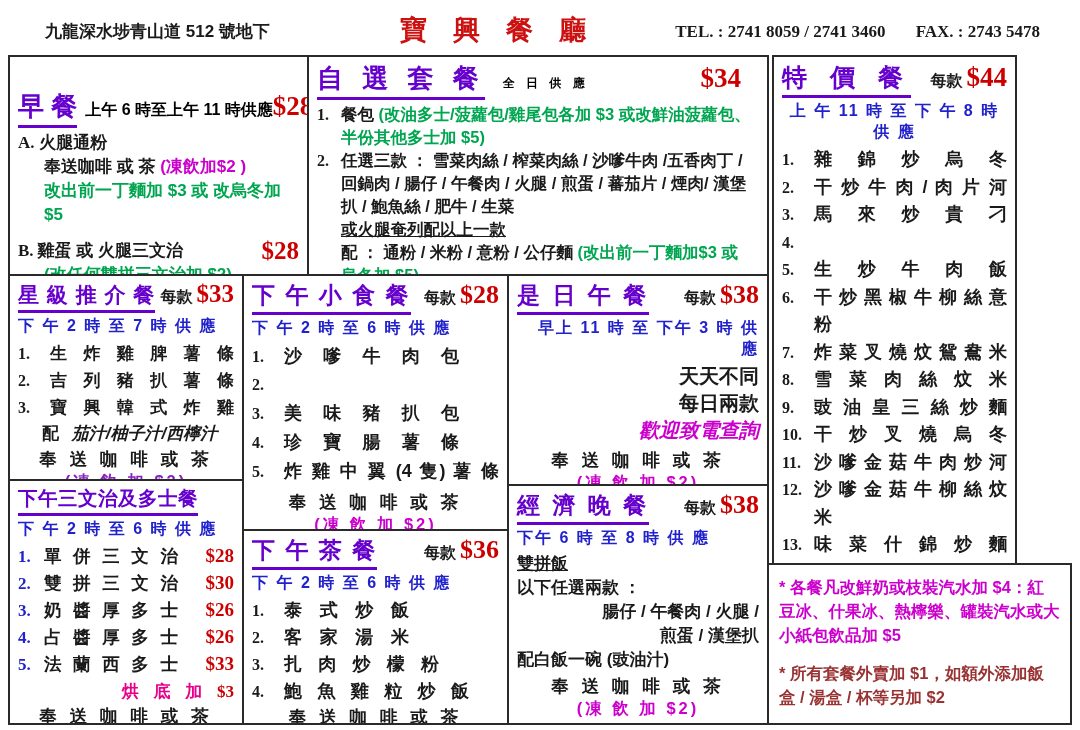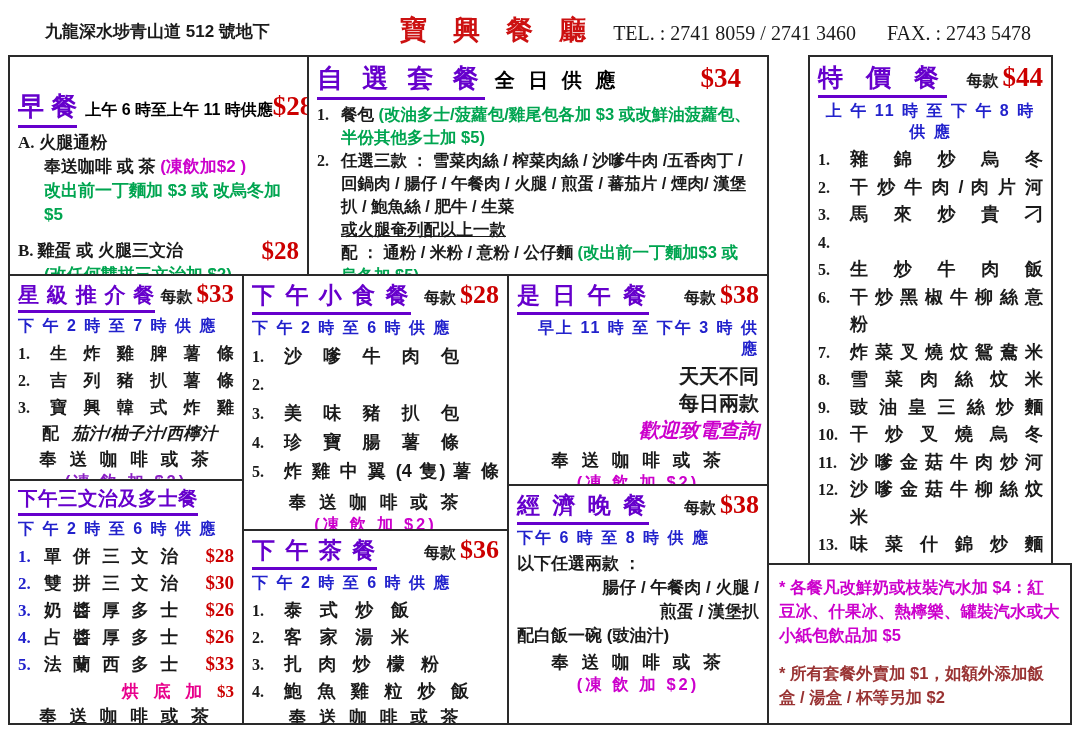--- a/index.html
+++ b/index.html
@@ -12,29 +12,29 @@
   #page { position:relative; width:1080px; height:730px; background:#fff; }
 
   
   #top-header { position:absolute; left:0; top:0; width:1080px; height:50px; }
   .addr { position:absolute; left:45px; top:20px; font-size:17px; font-weight:bold; }
   .rest-name {
     position:absolute; left:400px; top:12px; width:290px;
     color:#cc1111; font-size:27px; font-weight:bold;
     letter-spacing:26px; white-space:nowrap;
   }
-  .telfax { position:absolute; right:49px; top:22px; font-size:20px; font-weight:normal;
+  .telfax { position:absolute; right:40px; top:22px; font-size:17px; font-weight:bold;
     font-family:"Liberation Serif","DejaVu Serif",serif; }
   .telfax span { margin-left:26px; }
 
   
   .box { position:absolute; border:2px solid #2a2a2a; background:#fff; padding:4px 8px; overflow:hidden; }
   #box-breakfast { left:8px;  top:55px;  width:301px; height:221px; }
   #box-set       { left:307px; top:55px;  width:462px; height:221px; }
-  #box-special   { left:808px; top:55px;  width:245px; height:510px; }
+  #box-special   { left:772px; top:55px;  width:245px; height:510px; }
   #box-notes     { left:767px; top:563px; width:305px; height:162px; }
   #box-star      { left:8px;  top:274px; width:236px; height:207px; }
   #box-snack     { left:242px; top:274px; width:267px; height:257px; }
   #box-lunch     { left:507px; top:274px; width:262px; height:212px; }
   #box-sandwich  { left:8px;  top:479px; width:236px; height:246px; }
   #box-tea       { left:242px; top:529px; width:267px; height:196px; }
   #box-dinner    { left:507px; top:484px; width:262px; height:241px; }
 
   
   .sec-head { display:flex; align-items:baseline; margin-bottom:3px; }
@@ -66,21 +66,21 @@
     font-family:"Liberation Serif","DejaVu Serif",serif; }
 
   
   #box-breakfast .line { font-size:17px; line-height:24px; font-weight:bold; }
   #box-breakfast .indent { padding-left:26px; }
   #box-breakfast .sec-title { font-size:26px;margin-top:28px; }
   #box-breakfast .gap { height:12px; }
 
   
   #box-set .sec-title { font-size:26px; letter-spacing:6px; }
-  #box-set .sec-time { font-size:20px; letter-spacing:4px; margin-left:10px; }
+  #box-set .sec-time { font-size:12px; letter-spacing:4px; margin-left:18px; }
   #box-set .line { font-size:16.5px; line-height:23px; font-weight:bold; }
   #box-set .hang { display:flex; }
   #box-set .hang .jnum { flex:0 0 24px; width:24px; }
   #box-set .hang .body { flex:1; }
 
   
   #box-star .sec-title { font-size:21px; letter-spacing:1px; }
   #box-star .line { font-size:17px; line-height:26px; }
   #box-star .jtext { font-size:17px; }
   #box-star .jrow { line-height:27px; }
@@ -317,20 +317,21 @@
 
   </div>
 
   <div class="box" id="box-dinner">
     <div class="sec-head">
       <span class="sec-title">經 濟 晚 餐</span>
       <span class="each">每款</span>
       <span class="price" style="font-size:26px">$38</span>
     </div>
     <div class="time-line">下午 6 時 至 8 時 供 應</div>
+    <div class="line u">雙拼飯</div>
     <div class="line">以下任選兩款 ：</div>
     <div class="line center">腸仔 / 午餐肉 / 火腿 /</div>
     <div class="line center">煎蛋 / 漢堡扒</div>
     <div class="line">配白飯一碗 (豉油汁)</div>
     <div class="foot-coffee" style="margin-top:2px">奉 送 咖 啡 或 茶</div>
     <div class="foot-frozen t-magenta">(凍 飲 加 $2)</div>
   </div>
 
   <div class="box" id="box-special">
     <div class="sec-head">

